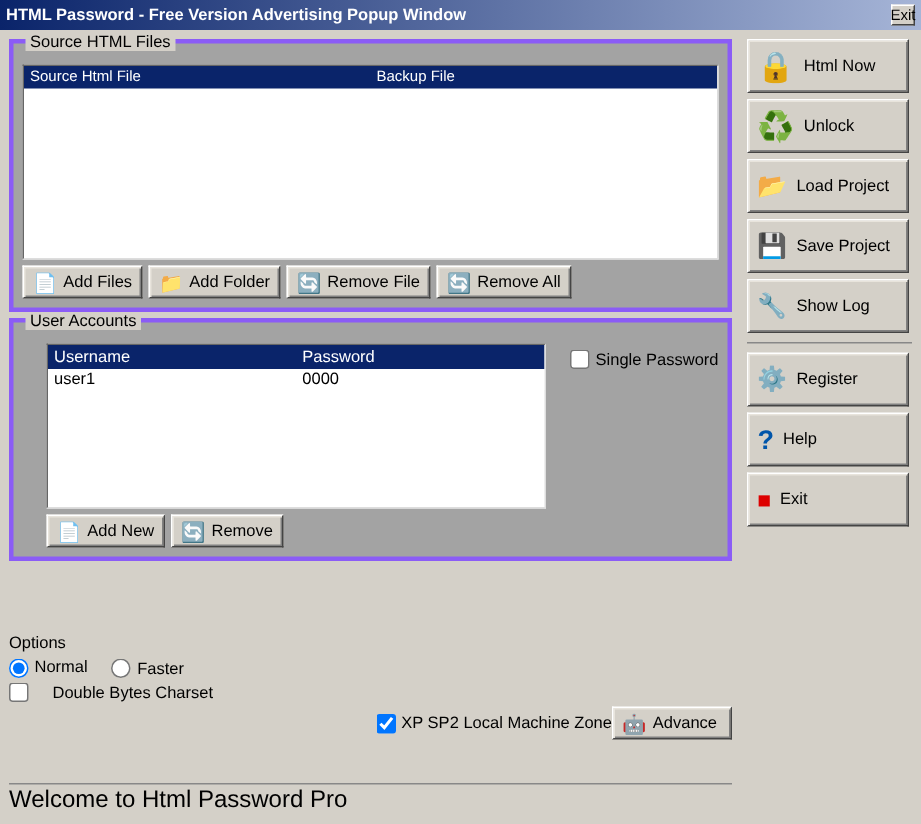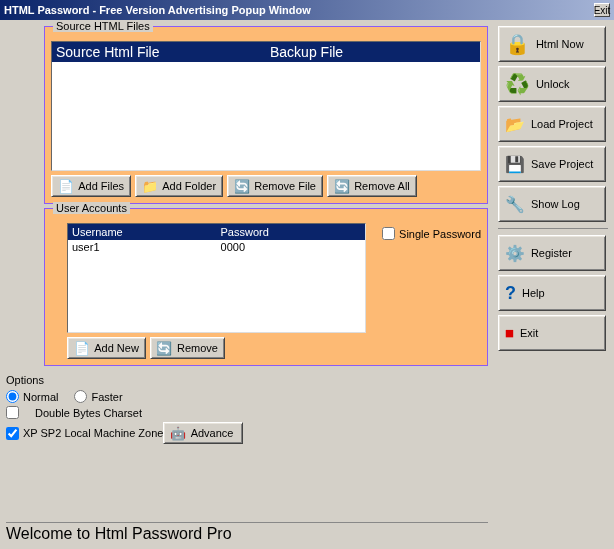--- a/index.html
+++ b/index.html
@@ -64,25 +64,24 @@
     .right-sidebar {
       width: 120px;
       padding: 6px 6px 6px 4px;
       display: flex;
       flex-direction: column;
       gap: 4px;
     }
 
     
     .group-box {
-      border: 1px solid #8b5cf6;
-      background: #fdba74;
+      border: 3px solid #8b5cf6;
+      background: #a3a3a3;
       position: relative;
       padding: 14px 6px 6px 6px;
-      margin-left: 38px;
     }
     .group-box-label {
       position: absolute;
       top: -7px;
       left: 8px;
       background: #d4d0c8;
       padding: 0 3px;
       font-size: 11px;
     }
 
@@ -95,21 +94,21 @@
       border-bottom-color: #ddd;
       border-right-color: #ddd;
       height: 130px;
       overflow-y: auto;
     }
 
     .list-header {
       display: flex;
       background: #0a246a;
       color: white;
-      font-size: 14px;
+      font-size: 10px;
     }
     .list-header-cell {
       padding: 2px 4px;
       flex: 1;
     }
 
     
     .file-buttons {
       display: flex;
       gap: 4px;
@@ -303,37 +302,37 @@
         </div>
         <div class="user-right">
           <label class="checkbox-row" style="display:flex;align-items:center;gap:4px;">
             <input type="checkbox" style="">
             <span>Single Password</span>
           </label>
         </div>
       </div>
     </div>
 
-    <div style="padding: 4px 0 0 0;">
+    <div style="padding: 4px 0 0 0; margin-top: 41px;">
       <div class="options-label">Options</div>
       <div class="radio-row">
-        <label style="display:flex;align-items:center;gap:4px;">
+        <label style="display:flex;align-items:flex-start;gap:4px;">
           <input type="radio" name="speed" checked="" style="">
           <span>Normal</span>
         </label>
         <label style="display:flex;align-items:center;gap:4px;">
           <input type="radio" name="speed" style="">
           <span>Faster</span>
         </label>
       </div>
       <div class="checkbox-row">
         <input type="checkbox" style="">
         <span>Double Bytes Charset</span>
       </div>
-      <div style="display:flex;justify-content:flex-start;align-items:center;">
+      <div style="display:flex;justify-content:flex-end;align-items:center;">
         <label style="display:flex;align-items:center;gap:4px;">
           <input type="checkbox" checked="" style="">
           <span>XP SP2 Local Machine Zone</span>
         </label>
         <button class="win-btn" style="min-width:80px;">
           <span style="font-size:13px;">🤖</span>
           <span>Advance</span>
         </button>
       </div>
     </div>

